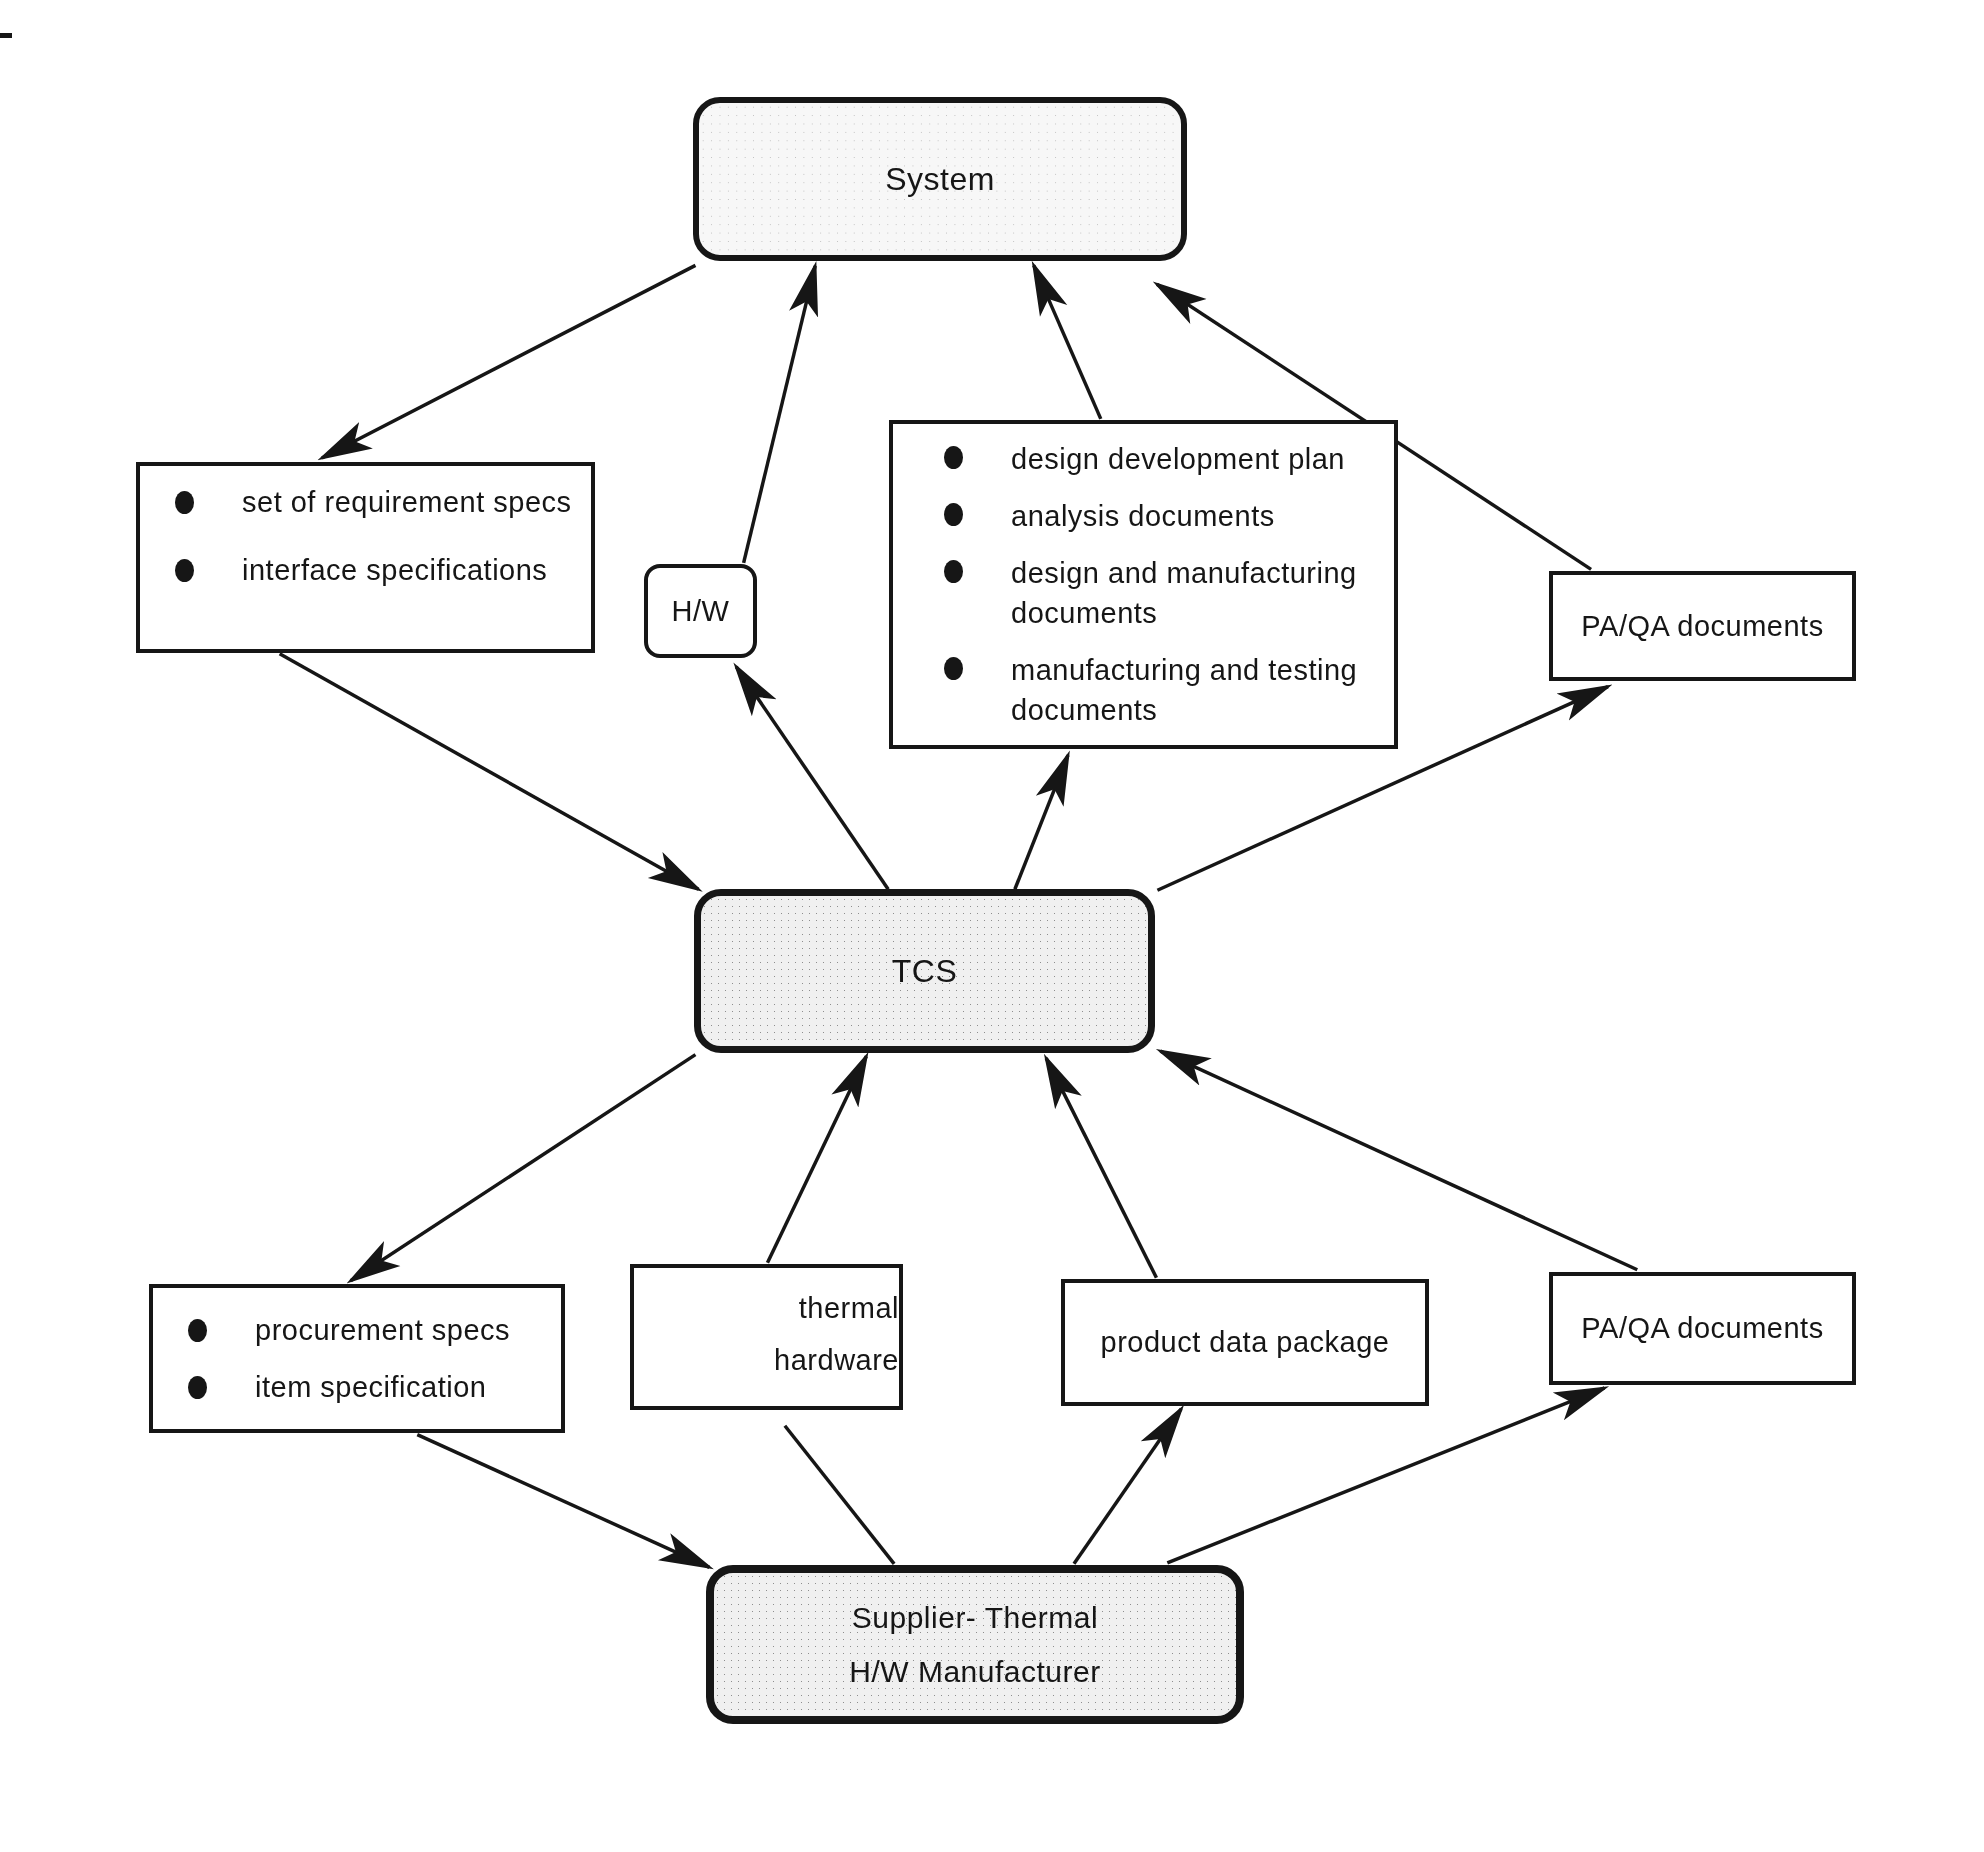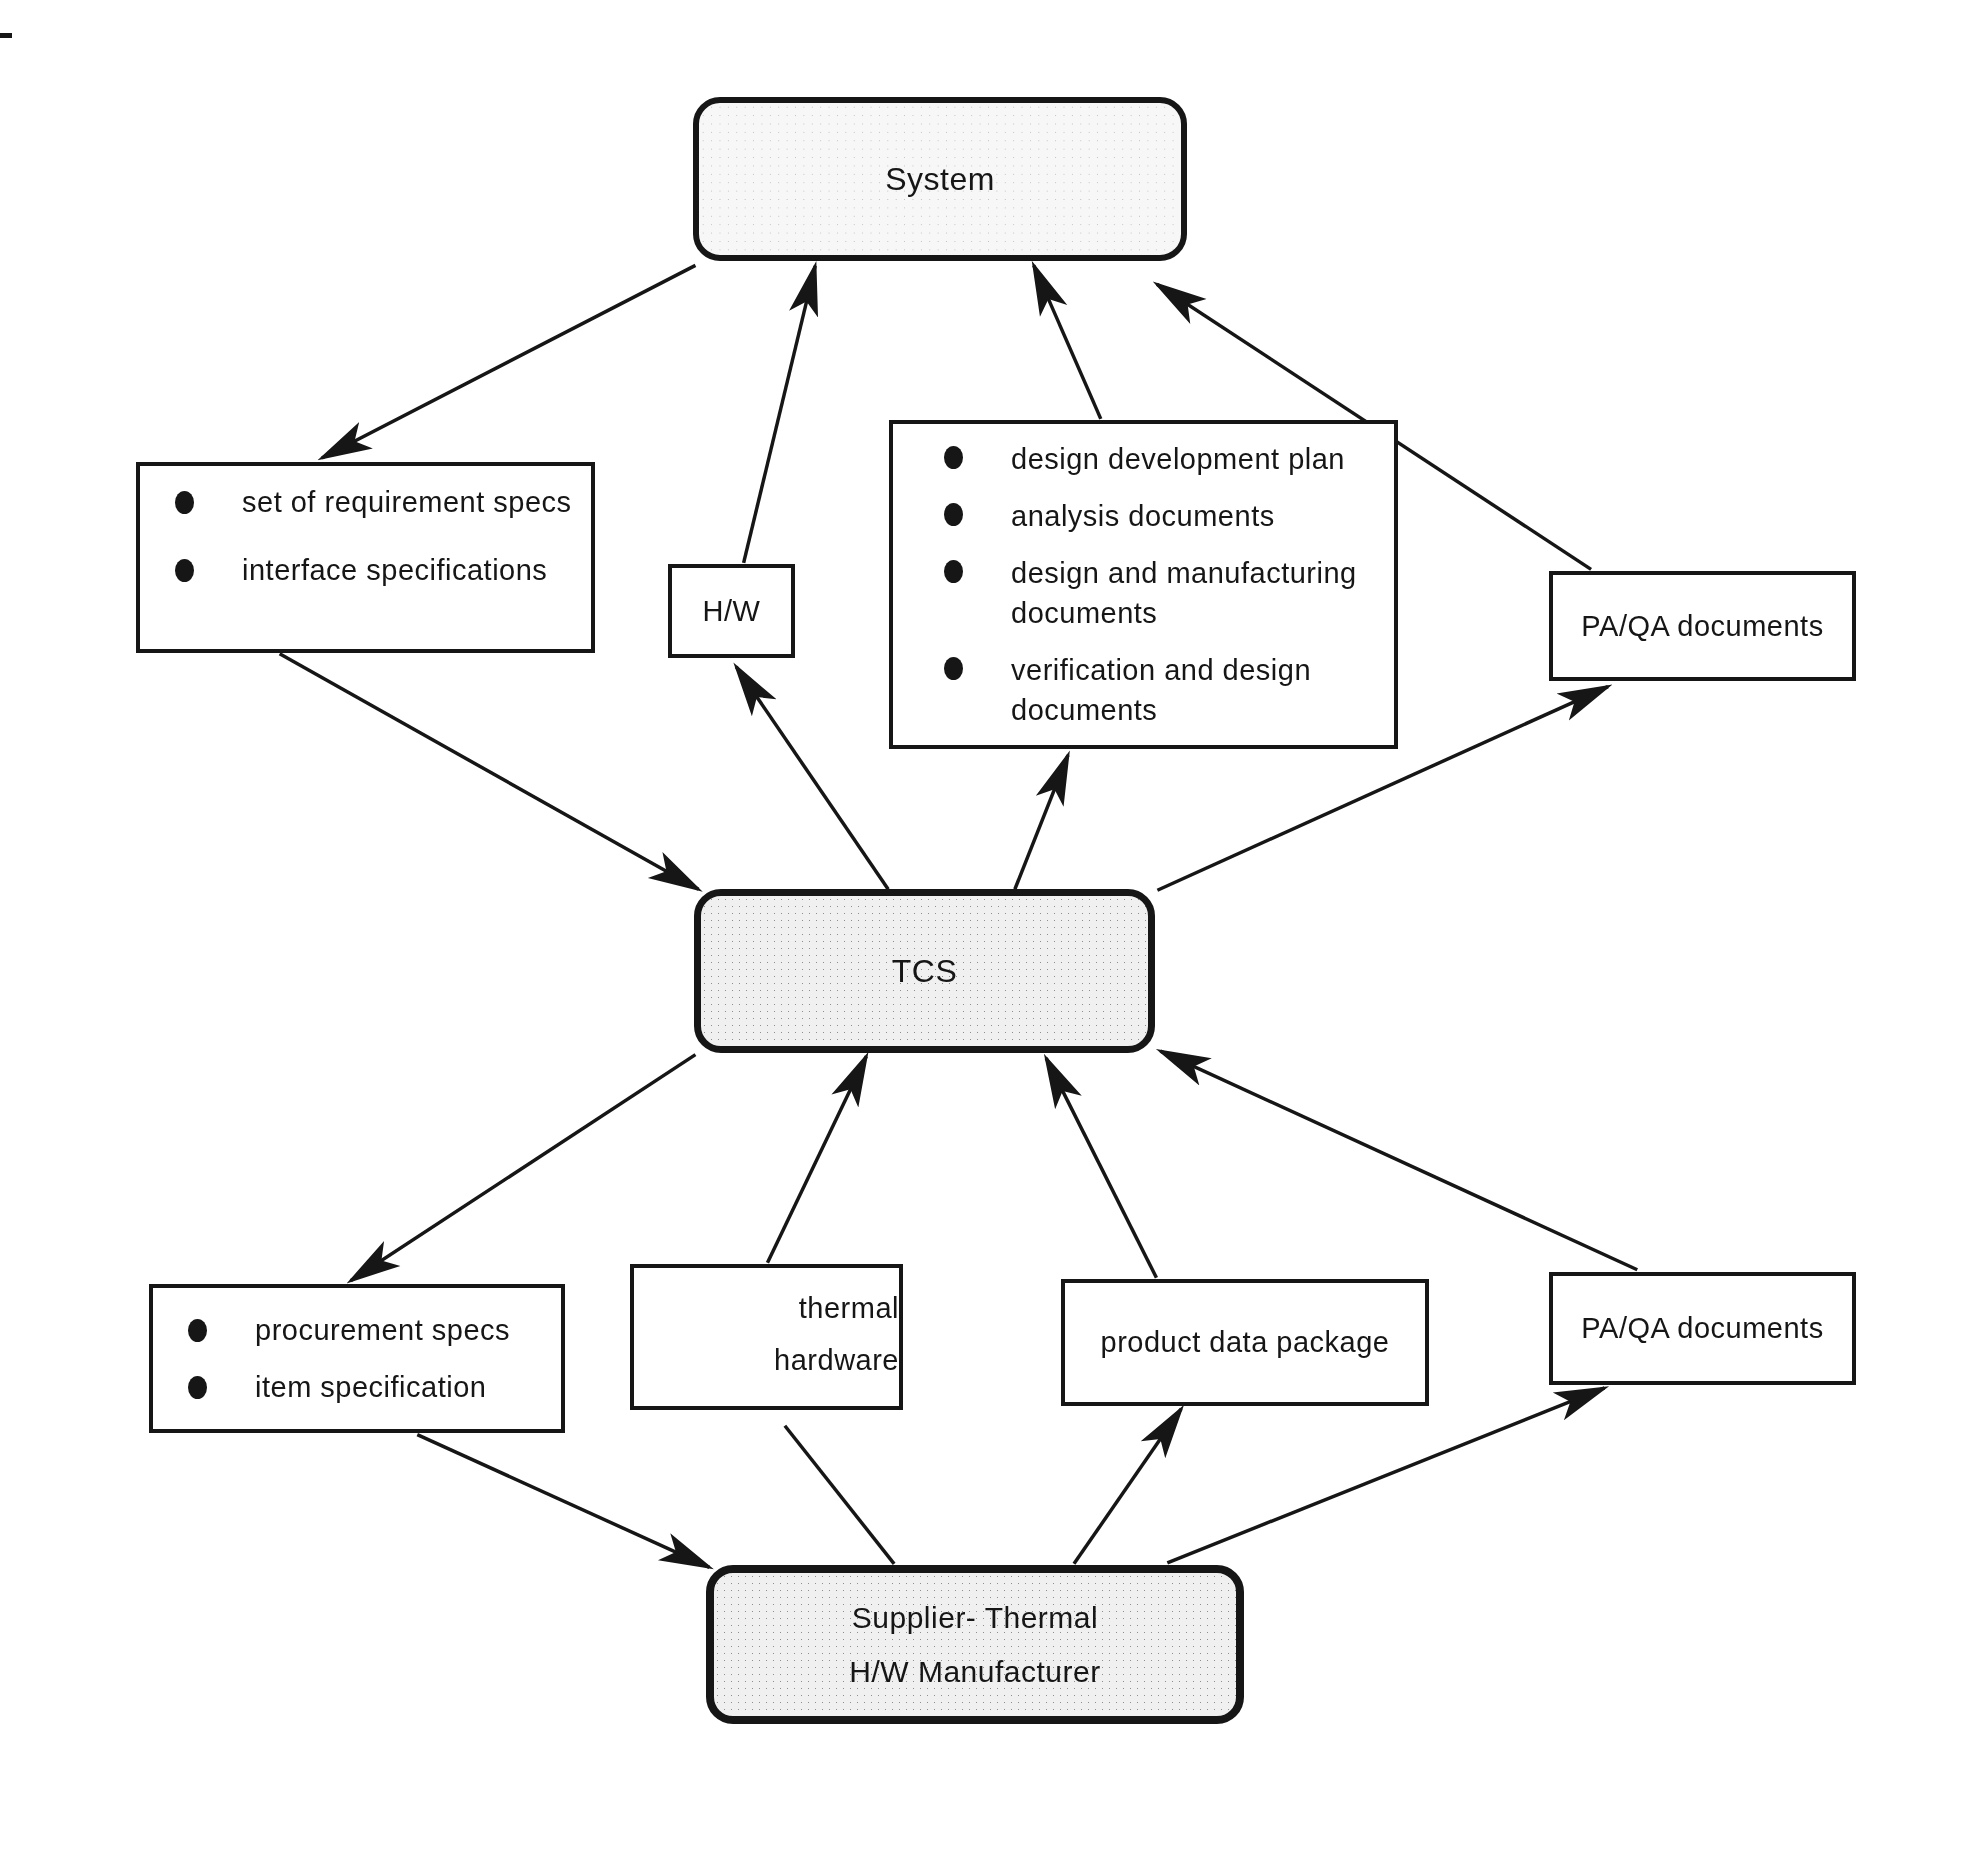--- a/index.html
+++ b/index.html
@@ -22,21 +22,21 @@
     background-size:8.4px 8.4px;
   }
   .biglabel{font-size:32px;}
   .list{font-size:29px;}
   .li{position:relative;padding-left:102px;line-height:36px;}
   .bullet{position:absolute;left:35px;top:6.5px;width:19px;height:23px;border-radius:50%;background:#161616;}
   
   #system{left:693px;top:97px;width:494px;height:164px;border-width:6.5px;}
   #requirements{left:136px;top:462px;width:459px;height:191px;padding-top:18px;}
   #requirements .li + .li{margin-top:32px;}
-  #hw{left:668px;top:564px;width:127px;height:94px;font-size:29px;}
+  #hw{left:644px;top:564px;width:113px;height:94px;font-size:29px;border-radius:16px;}
   #design-docs{left:889px;top:420px;width:509px;height:329px;padding-top:15px;padding-right:10px;padding-left:16px;}
   #design-docs .li{line-height:40px;}
   #design-docs .li + .li{margin-top:17px;}
   #paqa-upper{left:1549px;top:571px;width:307px;height:110px;font-size:29px;}
   #tcs{left:694px;top:889px;width:461px;height:164px;border-width:7.5px;}
   #procurement{left:149px;top:1284px;width:416px;height:149px;padding-top:24px;}
   #procurement .li + .li{margin-top:21px;}
   #thermal{left:630px;top:1264px;width:273px;height:146px;font-size:29px;padding:14px 0 0 22px;text-align:right;}
   #thermal .line{display:block;line-height:52px;}
   #pdp{left:1061px;top:1279px;width:368px;height:127px;font-size:29px;}
@@ -104,21 +104,21 @@
     <div class="li">
       <span class="bullet"></span>
       <span>analysis documents</span>
     </div>
     <div class="li">
       <span class="bullet"></span>
       <span>design and manufacturing documents</span>
     </div>
     <div class="li">
       <span class="bullet"></span>
-      <span>verification and design documents</span>
+      <span>manufacturing and testing documents</span>
     </div>
   </div>
 
   <div class="box center" id="paqa-upper">
     <span>PA/QA documents</span>
   </div>
 
   <div class="box rounded stipple center biglabel" id="tcs">
     <span>TCS</span>
   </div>

